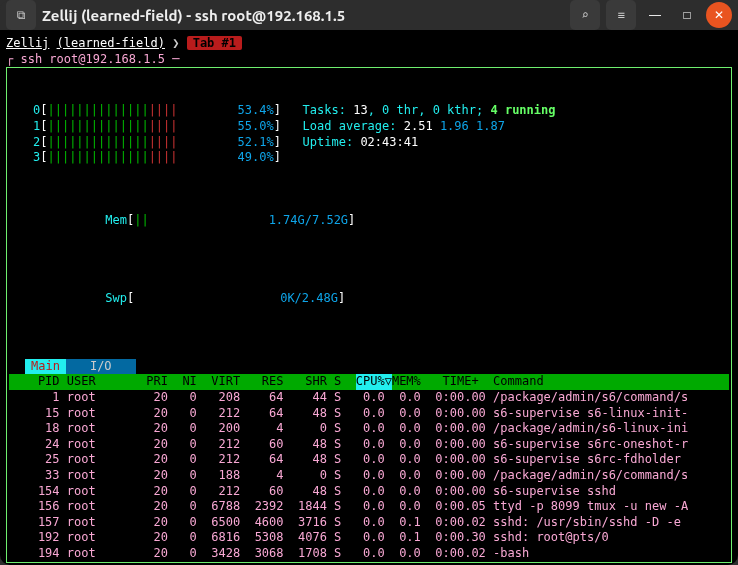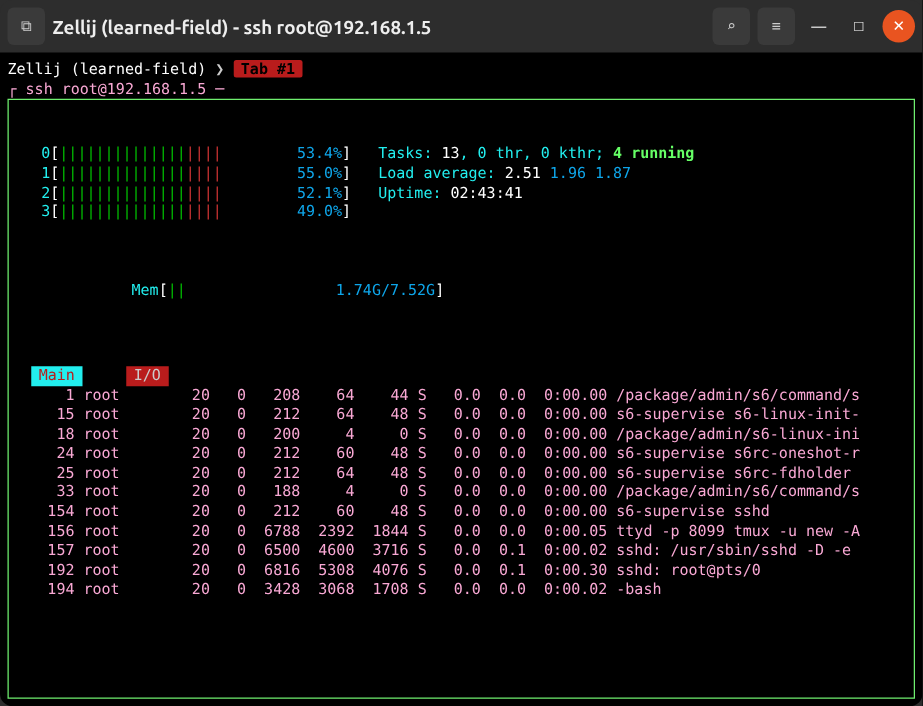--- a/index.html
+++ b/index.html
@@ -50,21 +50,21 @@
 }
 .close-btn { background: #e95420; }
 .terminal {
   flex: 1;
   background: #000;
   padding: 6px;
   display: flex; flex-direction: column;
   line-height: 1.3;
 }
 .zellij-top { color: #ccc; }
-.z-session { color: #fff; }
+.z-session { color: #fff; text-decoration: underline; }
 .tab-pill {
   background: #b91c1c;
   color: #000;
   padding: 0 6px;
   border-radius: 2px;
   font-weight: bold;
 }
 .pane-title { color: #f9a8d4; }
 .borderbox {
   border: 1px solid #6fef6f;
@@ -76,21 +76,21 @@
 .meters { padding-left: 24px; white-space: pre; }
 .cyan { color: #2ee; }
 .grey { color: #0ea5e9; }
 .white { color: #fff; }
 .green { color: #6f6; font-weight: bold; }
 .meter-row { display: inline; }
 .bar-g { color: #0b0; }
 .bar-r { color: #c33; }
 .htop-tabs { margin-top: 6px; }
 .tab-main { background: #2ee; color: #b91c1c; padding: 0 6px; display: inline-block; margin-left: 16px; }
-.tab-io { background: #b91c1c; color: #ccc; padding: 0 6px; display: inline-block; margin-left: 35px; }
+.tab-io { background: #0369a1; color: #ccc; padding: 0 24px; display: inline-block; }
 .headerrow {
   background: #0a0; color: #000; white-space: pre;
   display: flex;
 }
 .hd-sel { background: #2ee; color: #000; }
 .procs { flex: 1; overflow: hidden; }
 .proc-row { white-space: pre; color: #f9a8d4; }
 </style>
 </head>
 <body>
@@ -120,26 +120,32 @@
       ┌ <span>ssh root@192.168.1.5</span> ─
     </div>
 
     <div class="borderbox">
 
       <div class="meters">
         <div id="cpu-meters"><div class="meter-row"><span class="cyan">0</span><span class="white">[</span><span class="bar-g">||||||||||||||</span><span class="bar-r">||||</span><span style="display:inline-block;width:60px"></span><span class="grey">53.4%</span><span class="white">]</span>   <span class="cyan">Tasks:</span> <span class="white">13</span><span class="cyan">, 0 thr, 0 kthr;</span> <span class="green">4 running</span></div><br><div class="meter-row"><span class="cyan">1</span><span class="white">[</span><span class="bar-g">||||||||||||||</span><span class="bar-r">||||</span><span style="display:inline-block;width:60px"></span><span class="grey">55.0%</span><span class="white">]</span>   <span class="cyan">Load average:</span> <span class="white">2.51</span> <span class="grey">1.96 1.87</span></div><br><div class="meter-row"><span class="cyan">2</span><span class="white">[</span><span class="bar-g">||||||||||||||</span><span class="bar-r">||||</span><span style="display:inline-block;width:60px"></span><span class="grey">52.1%</span><span class="white">]</span>   <span class="cyan">Uptime:</span> <span class="white">02:43:41</span></div><br><div class="meter-row"><span class="cyan">3</span><span class="white">[</span><span class="bar-g">||||||||||||||</span><span class="bar-r">||||</span><span style="display:inline-block;width:60px"></span><span class="grey">49.0%</span><span class="white">]</span>   </div><br></div>
         <div>
           <span class="cyan">Mem</span><span class="white">[</span><span class="bar-g">||</span><span style="display:inline-block;width:120px"> </span><span class="grey">1.74G/7.52G</span><span class="white">]</span>
         </div>
+        <div>
+          <span class="cyan">Swp</span><span class="white">[</span><span style="display:inline-block;width:146px"> </span><span class="grey">0K/2.48G</span><span class="white">]</span>
+        </div>
       </div>
 
       <div class="htop-tabs">
         <span class="tab-main">Main</span><span class="tab-io">I/O</span>
       </div>
 
+      <div class="headerrow">
+        <span style="white-space:pre">    PID USER       PRI  NI  VIRT   RES   SHR S  </span><span class="hd-sel">CPU%▽</span><span style="white-space:pre">MEM%   TIME+  Command</span>
+      </div>
 
       <div class="procs" id="procs">
           <div class="proc-row">      1 root        20   0   208    64    44 S   0.0  0.0  0:00.00 /package/admin/s6/command/s</div>
           <div class="proc-row">     15 root        20   0   212    64    48 S   0.0  0.0  0:00.00 s6-supervise s6-linux-init-</div>
           <div class="proc-row">     18 root        20   0   200     4     0 S   0.0  0.0  0:00.00 /package/admin/s6-linux-ini</div>
           <div class="proc-row">     24 root        20   0   212    60    48 S   0.0  0.0  0:00.00 s6-supervise s6rc-oneshot-r</div>
           <div class="proc-row">     25 root        20   0   212    64    48 S   0.0  0.0  0:00.00 s6-supervise s6rc-fdholder</div>
           <div class="proc-row">     33 root        20   0   188     4     0 S   0.0  0.0  0:00.00 /package/admin/s6/command/s</div>
           <div class="proc-row">    154 root        20   0   212    60    48 S   0.0  0.0  0:00.00 s6-supervise sshd</div>
           <div class="proc-row">    156 root        20   0  6788  2392  1844 S   0.0  0.0  0:00.05 ttyd -p 8099 tmux -u new -A</div>

